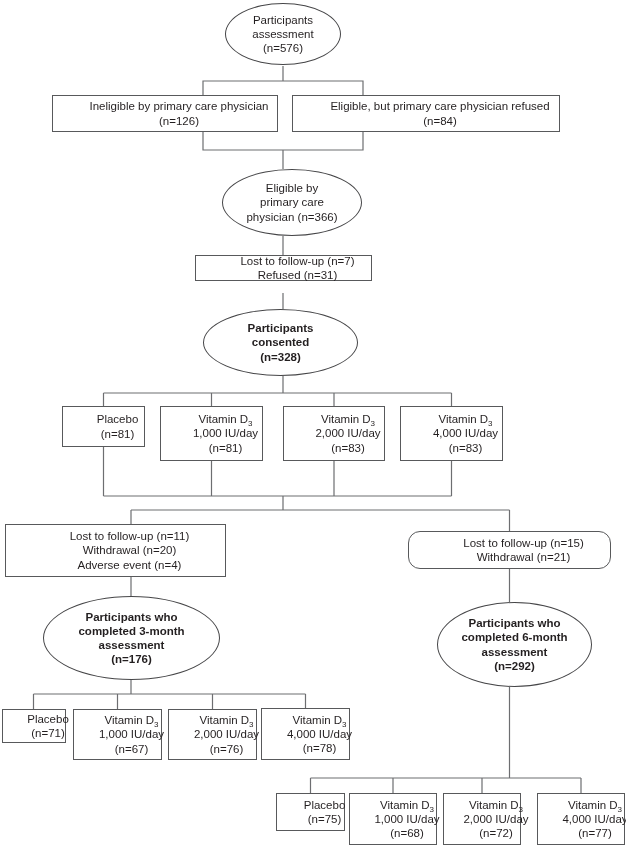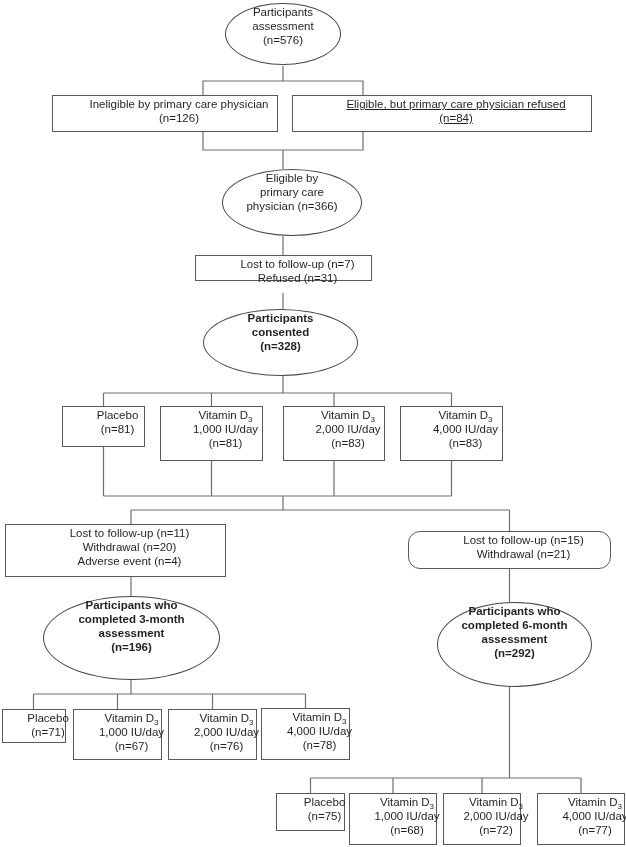--- a/index.html
+++ b/index.html
@@ -11,20 +11,21 @@
     color:#231F20;
     overflow:hidden;
   }
   svg.lines{position:absolute;left:0;top:0;z-index:1;}
   .node{
     position:absolute;
     z-index:2;
     display:flex;
     flex-direction:column;
     align-items:center;
+    justify-content:center;
     text-align:center;
     background:#fff;
     font-size:11.5px;
     line-height:1.22;
     box-sizing:border-box;
     padding:1px 2px;
   }
   .box{border:1.5px solid #58595B;padding-left:30px;}
   .ellipse{border:1.3px solid #464648;border-radius:50%;}
   .bold{font-weight:bold;}
@@ -50,21 +51,21 @@
   <div class="node ellipse" style="left:225px;top:3px;width:116px;height:62px;">
     <div class="ln">Participants</div>
     <div class="ln">assessment</div>
     <div class="ln">(n=576)</div>
   </div>
 
   <div class="node box" style="left:52px;top:95px;width:226px;height:37px;">
     <div class="ln">Ineligible by primary care physician</div>
     <div class="ln">(n=126)</div>
   </div>
-  <div class="node box" style="left:292px;top:95px;width:300px;height:37px;text-decoration:underline;">
+  <div class="node box" style="left:292px;top:95px;width:268px;height:37px;">
     <div class="ln">Eligible, but primary care physician refused</div>
     <div class="ln">(n=84)</div>
   </div>
 
   <div class="node ellipse" style="left:222px;top:169px;width:140px;height:67px;">
     <div class="ln">Eligible by</div>
     <div class="ln">primary care</div>
     <div class="ln">physician (n=366)</div>
   </div>
 
@@ -106,21 +107,21 @@
   </div>
   <div class="node box" style="left:408px;top:531px;width:203px;height:38px;border-radius:12px;">
     <div class="ln">Lost to follow-up (n=15)</div>
     <div class="ln">Withdrawal (n=21)</div>
   </div>
 
   <div class="node ellipse bold" style="left:43px;top:596px;width:177px;height:84px;">
     <div class="ln">Participants who</div>
     <div class="ln">completed 3-month</div>
     <div class="ln">assessment</div>
-    <div class="ln">(n=196)</div>
+    <div class="ln">(n=176)</div>
   </div>
   <div class="node ellipse bold" style="left:437px;top:602px;width:155px;height:85px;">
     <div class="ln">Participants who</div>
     <div class="ln">completed 6-month</div>
     <div class="ln">assessment</div>
     <div class="ln">(n=292)</div>
   </div>
 
   <div class="node box" style="left:2px;top:709px;width:64px;height:34px;">
     <div class="ln">Placebo</div>

